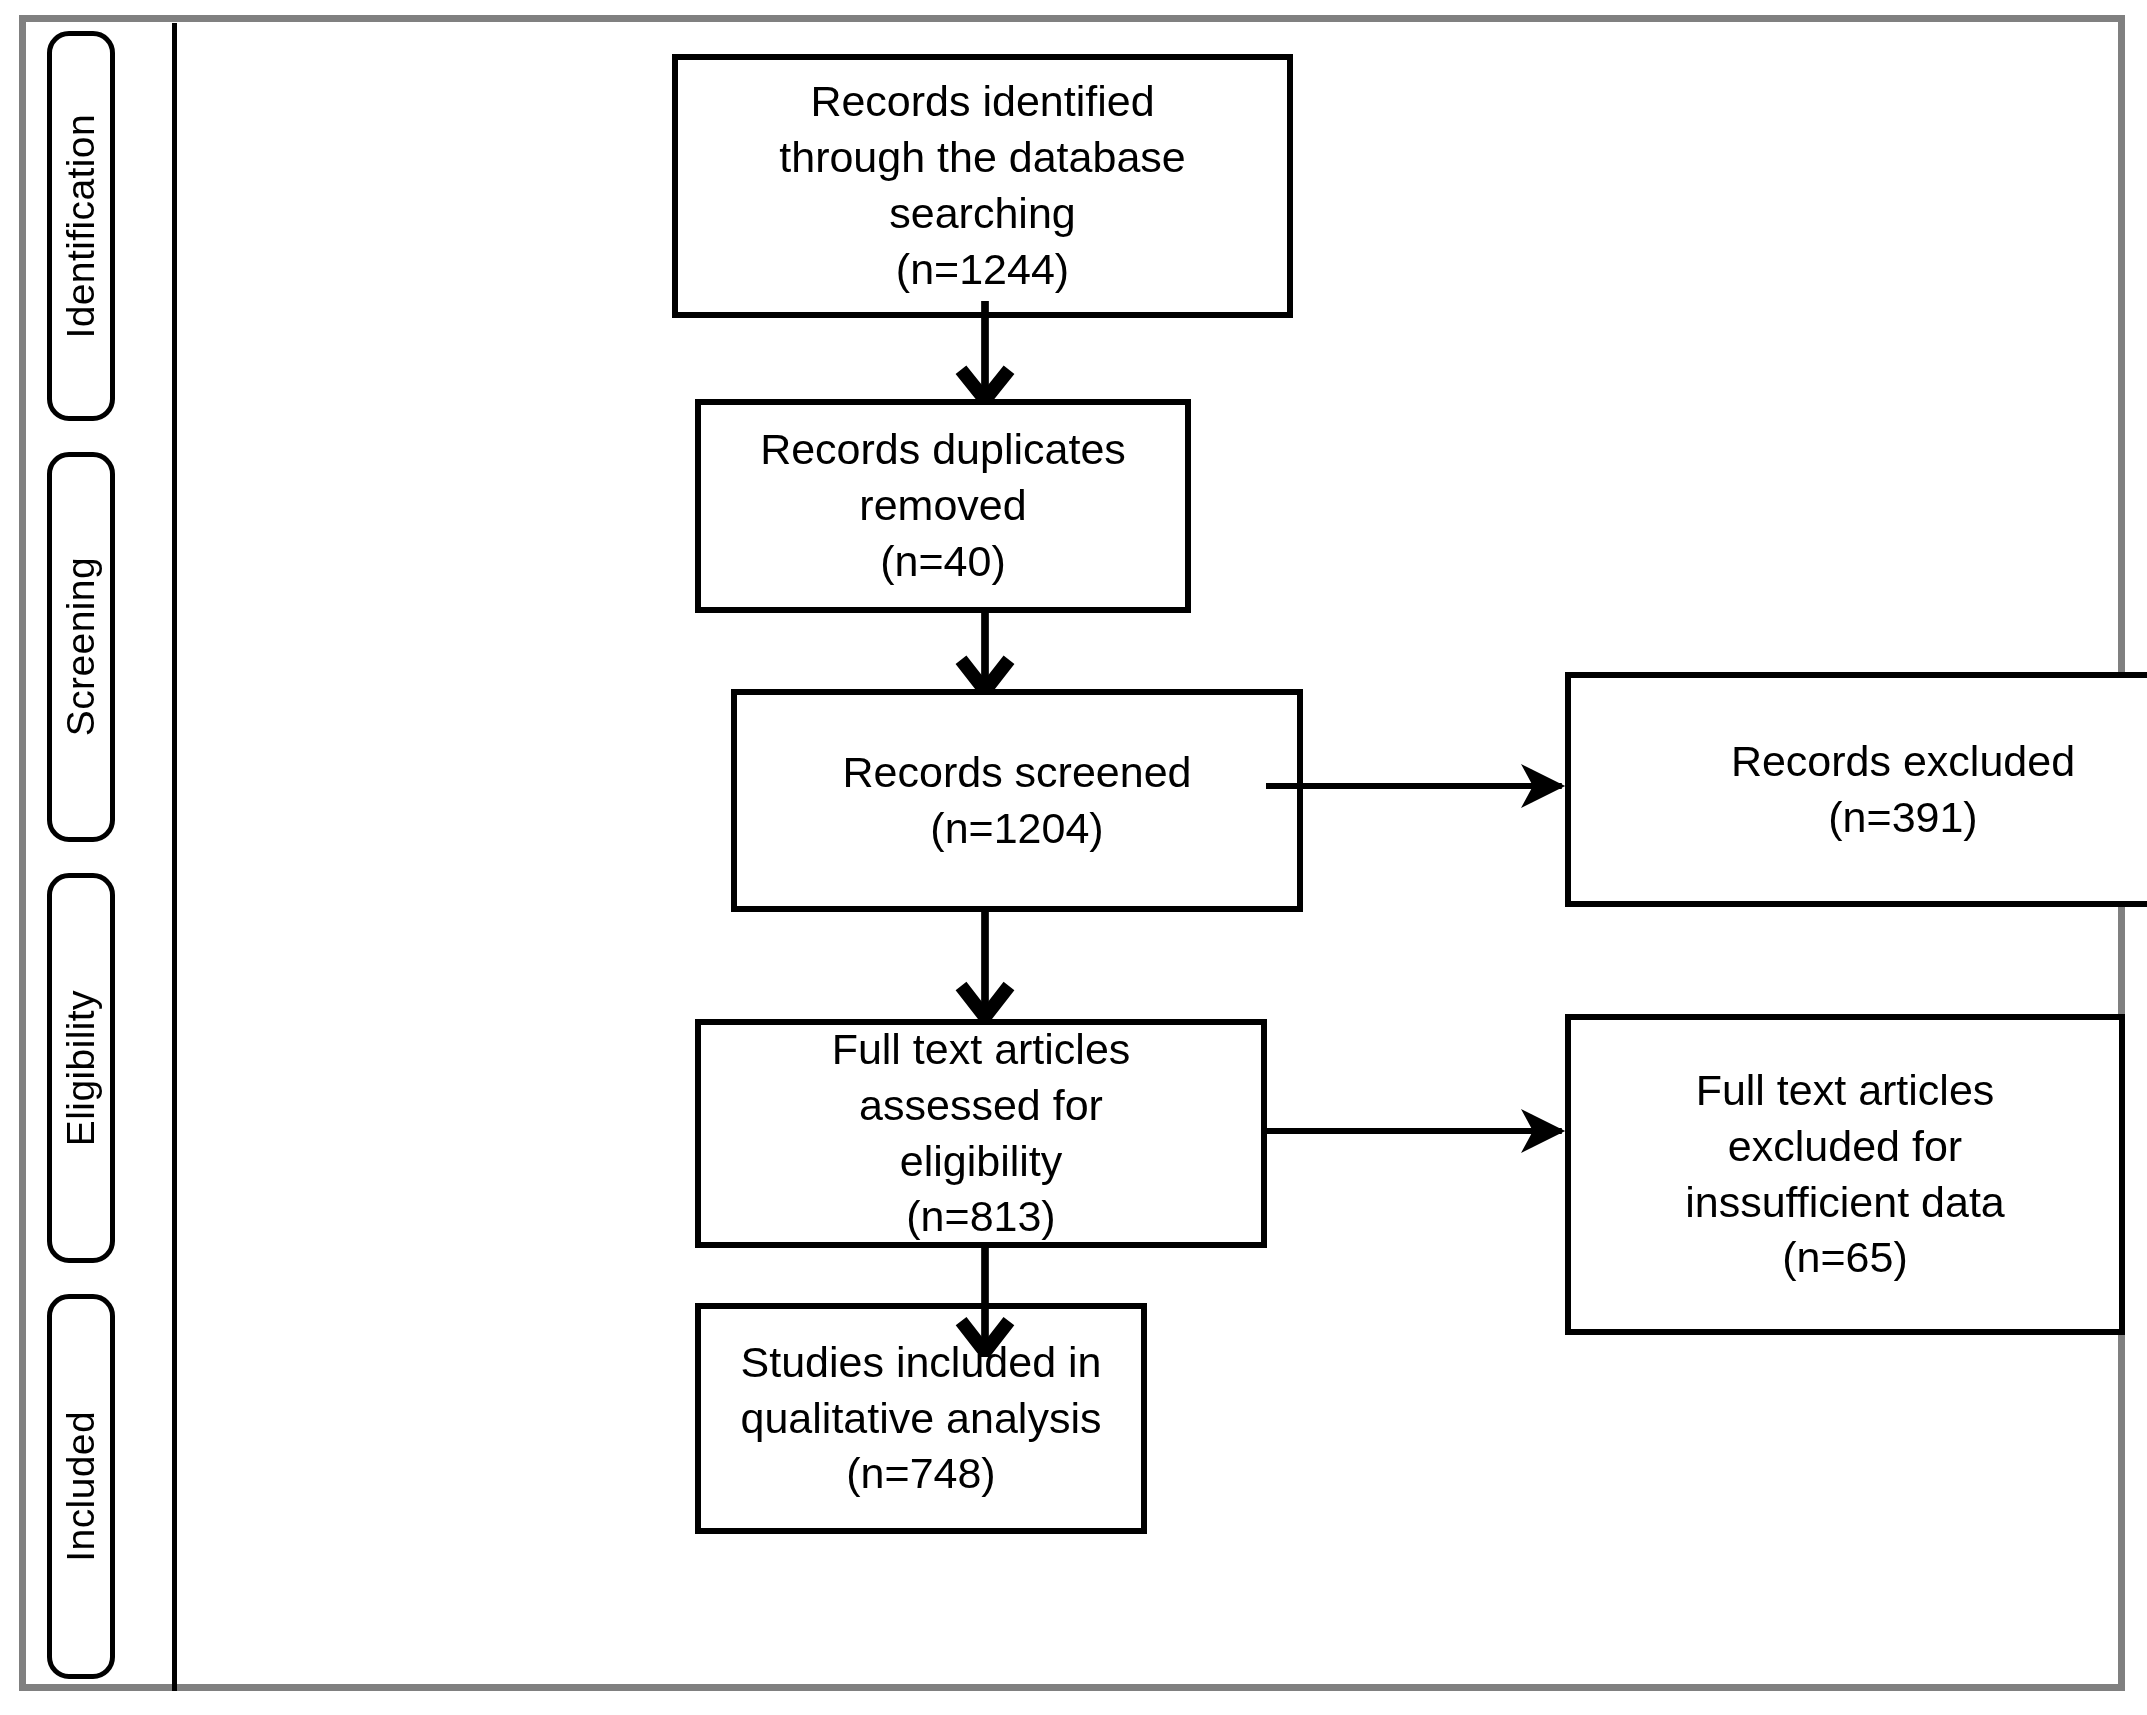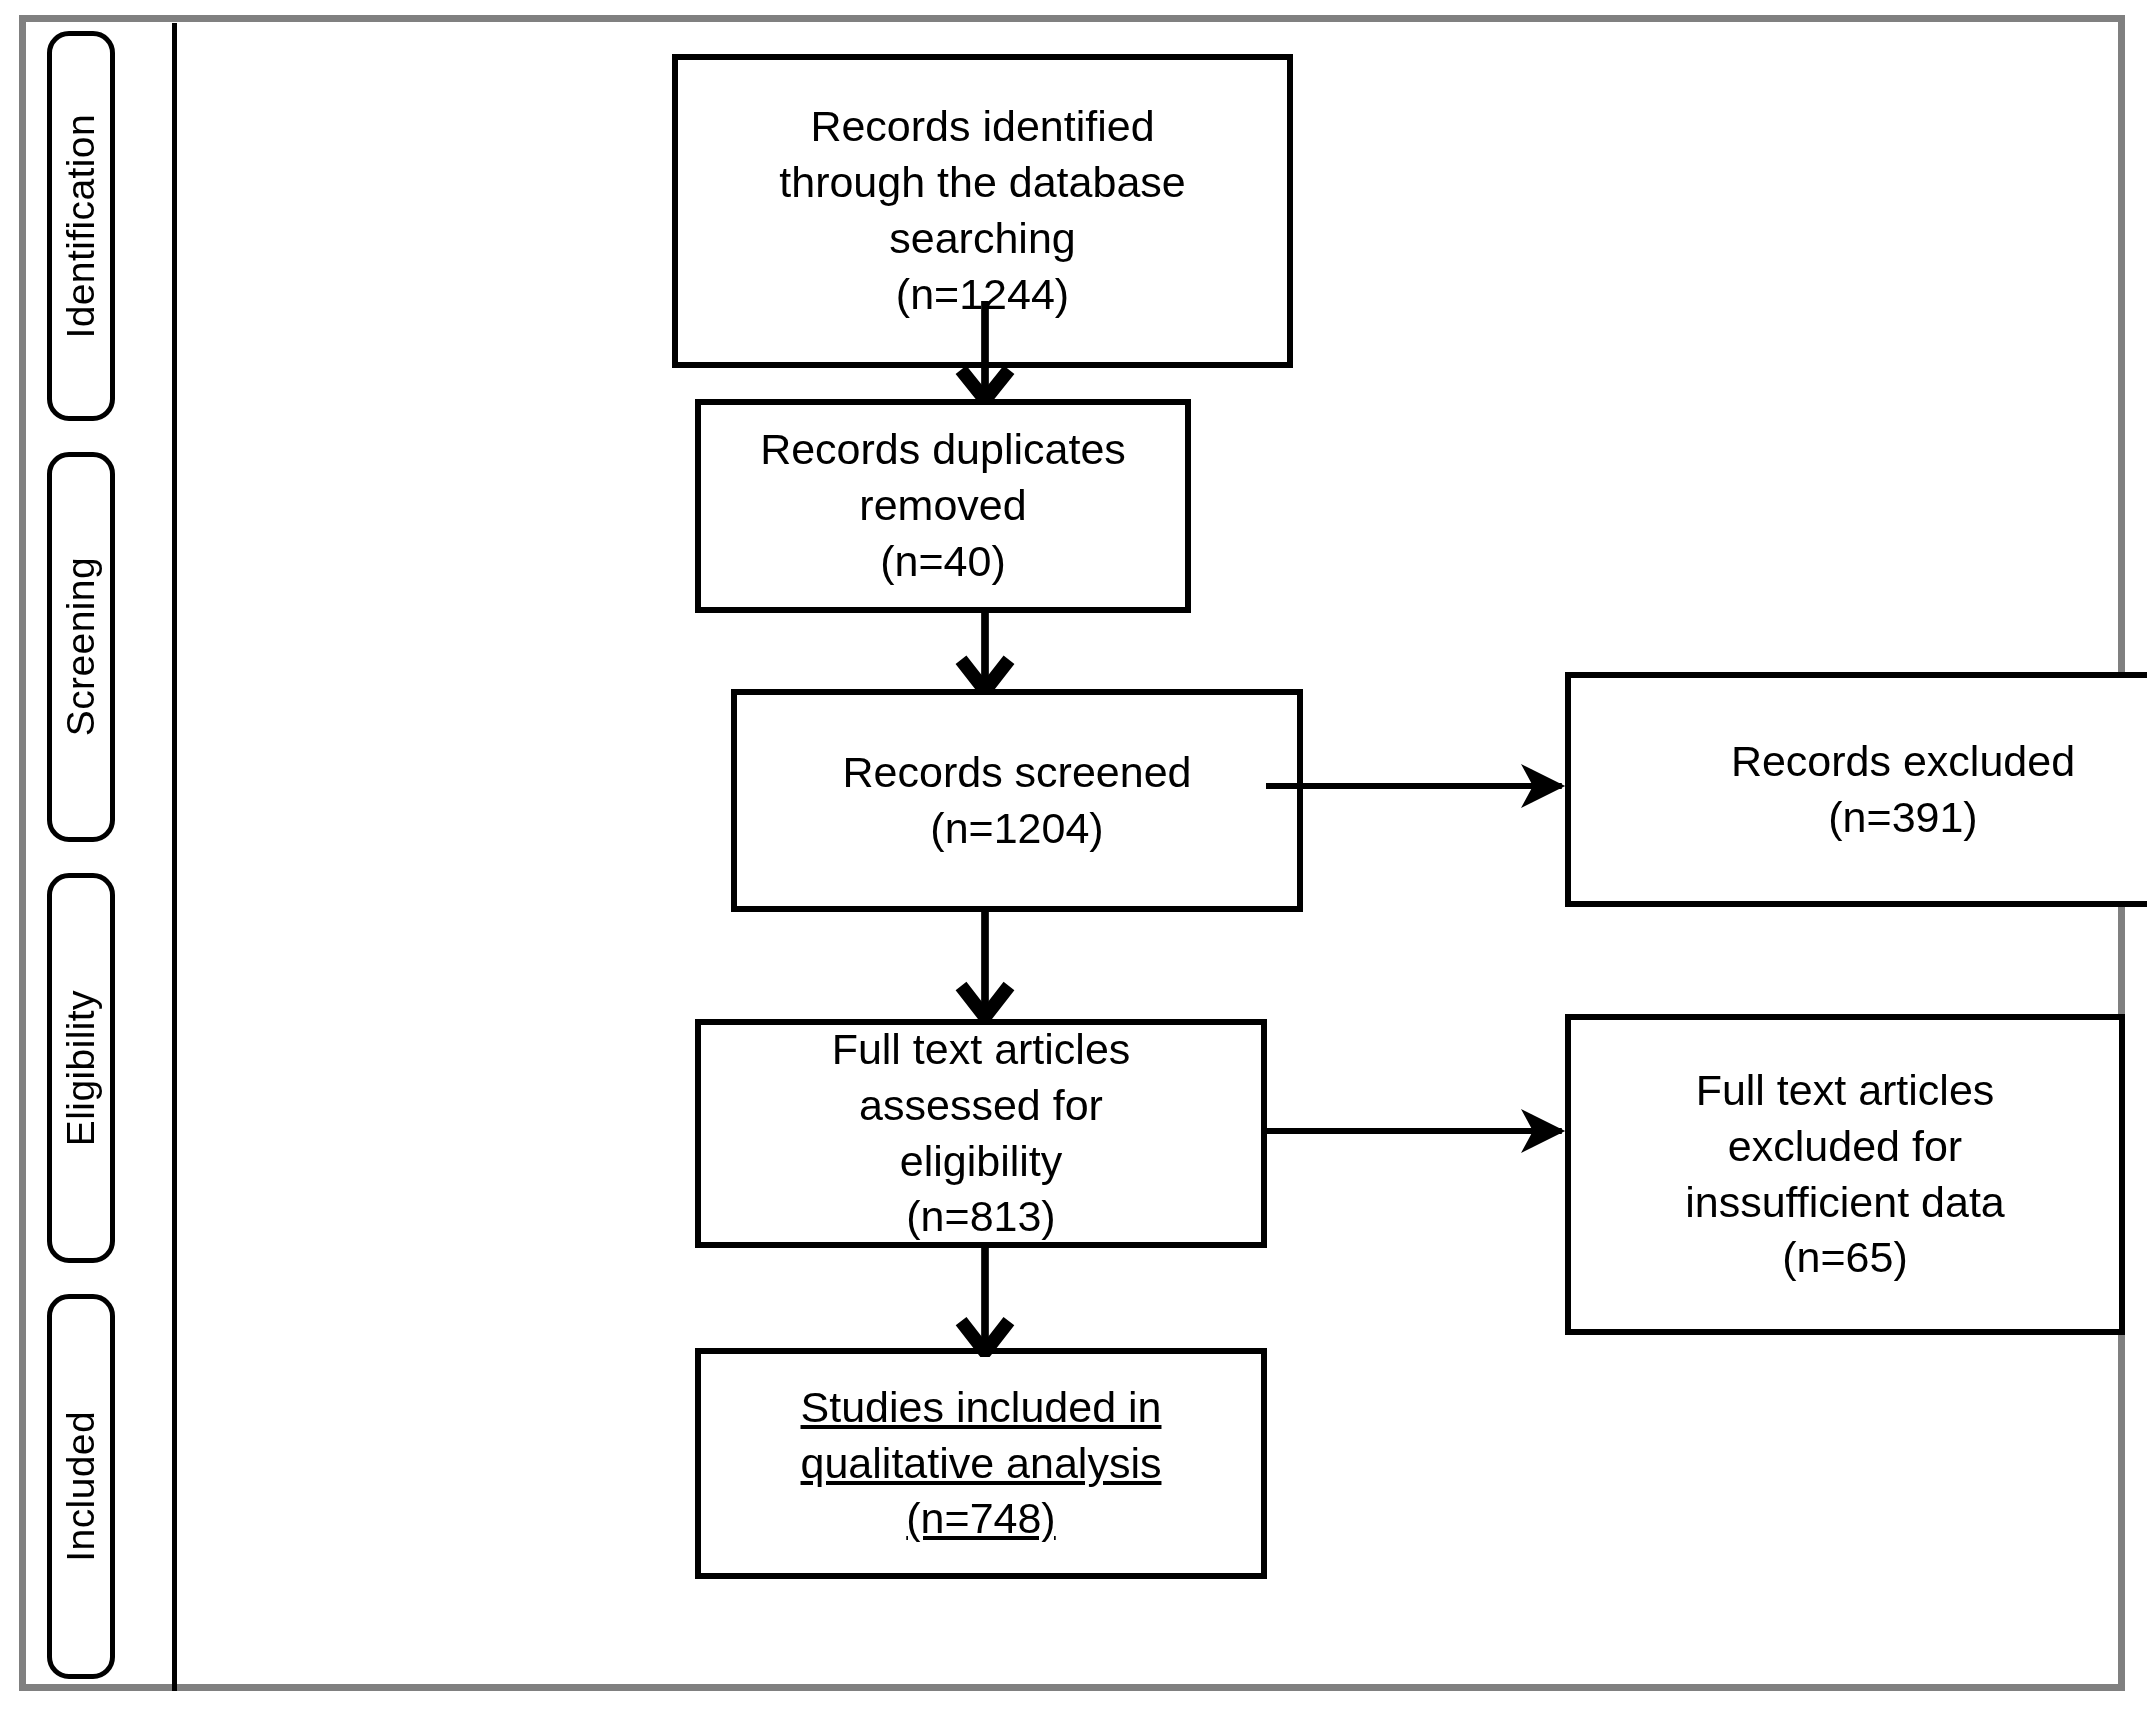--- a/index.html
+++ b/index.html
@@ -98,21 +98,21 @@
   </div>
 
   <div class="stage-label" style="left:47px; top:873px; width:68px; height:390px;">
     <span class="vtext">Eligibility</span>
   </div>
 
   <div class="stage-label" style="left:47px; top:1294px; width:68px; height:385px;">
     <span class="vtext">Included</span>
   </div>
 
-  <div class="flow-box" style="left:672px; top:54px; width:621px; height:314px;">
+  <div class="flow-box" style="left:672px; top:54px; width:621px; height:264px;">
     <span class="btext">Records identified
 through the database
 searching
 (n=1244)</span>
   </div>
 
   <div class="flow-box" style="left:695px; top:399px; width:496px; height:214px;">
     <span class="btext">Records duplicates
 removed
 (n=40)</span>
@@ -123,21 +123,21 @@
 (n=1204)</span>
   </div>
 
   <div class="flow-box" style="left:695px; top:1019px; width:572px; height:229px;">
     <span class="btext">Full text articles
 assessed for
 eligibility
 (n=813)</span>
   </div>
 
-  <div class="flow-box" style="left:695px; top:1348px; width:572px; height:231px;text-decoration:underline;">
+  <div class="flow-box" style="left:695px; top:1303px; width:452px; height:231px;">
     <span class="btext">Studies included in
 qualitative analysis
 (n=748)</span>
   </div>
 
   <div class="flow-box" style="left:1565px; top:672px; width:676px; height:235px;">
     <span class="btext">Records excluded
 (n=391)</span>
   </div>
 

